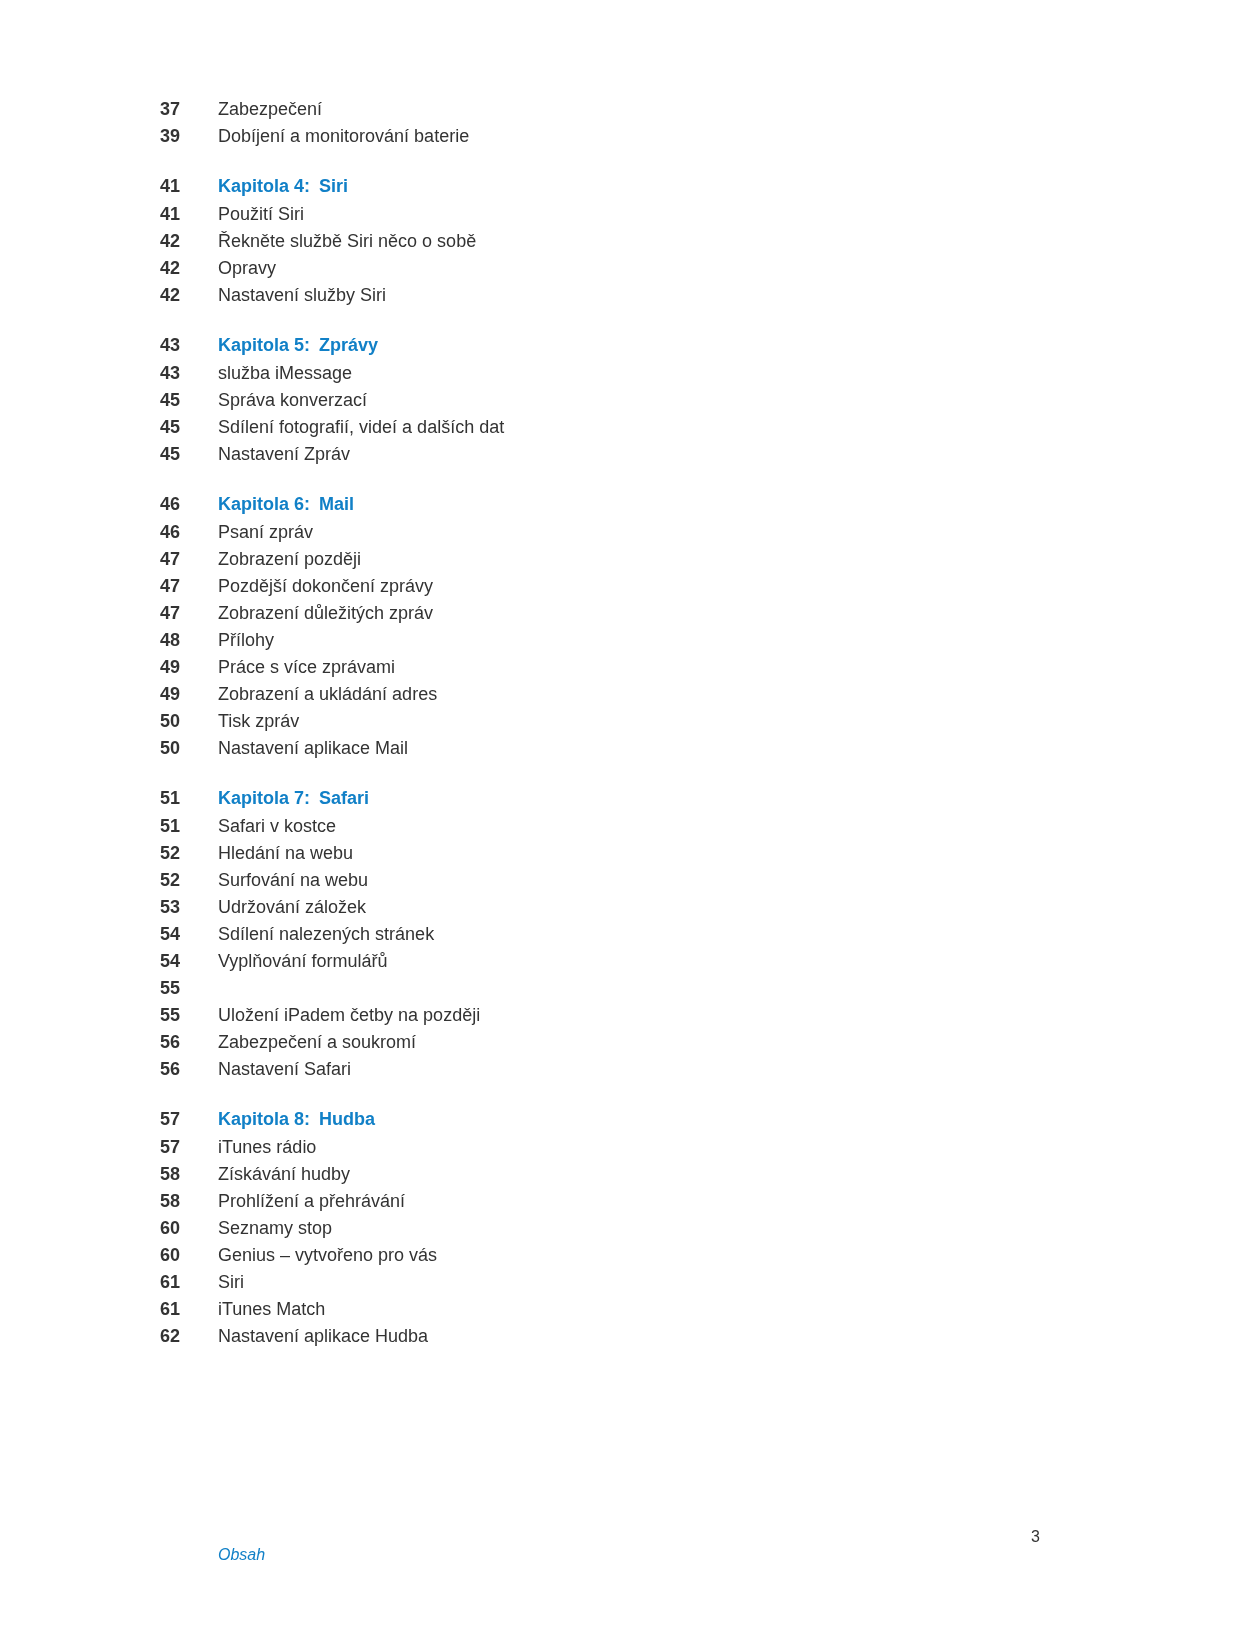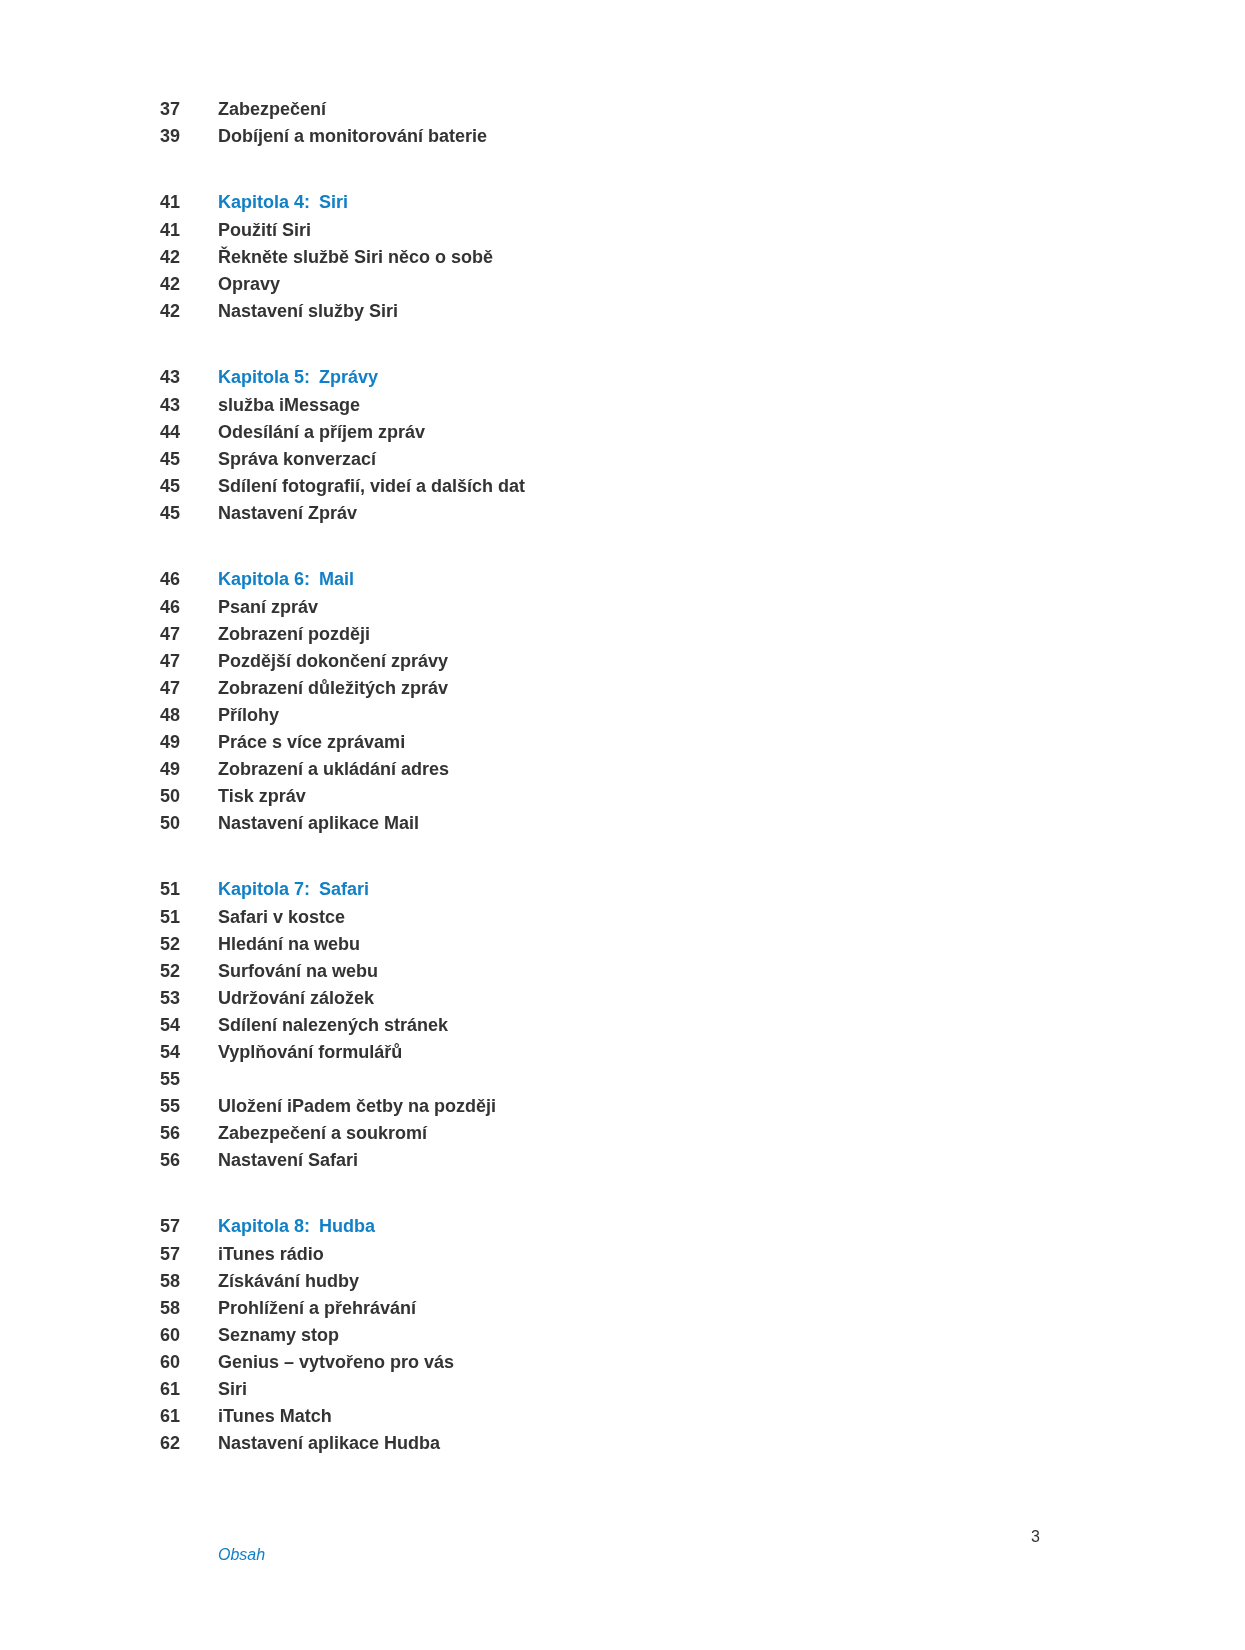--- a/index.html
+++ b/index.html
@@ -29,25 +29,25 @@
     line-height: 27px;
     color: var(--text, #333333);
     cursor: pointer;
   }
   .toc-row .num {
     flex: 0 0 58px;
     font-weight: 700;
     color: var(--text, #333333);
   }
   .toc-row .label {
-    font-weight: 700;
+    font-weight: 400;
     white-space: pre;
   }
   .chapter-block {
-    margin-top: 38px;
+    margin-top: 22px;
   }
   .chapter-head {
     line-height: 29px;
   }
   .chapter-head .label {
     font-size: 18px;
     font-weight: 700;
     color: var(--accent, #1180c7);
   }
   .footer-label {
@@ -110,24 +110,20 @@
         <section class="chapter-block">
           <div class="toc-row chapter-head">
             <span class="num">43</span>
             <span class="label">Kapitola 5: Zprávy</span>
           </div>
           <div class="toc-row">
             <span class="num">43</span>
             <span class="label">služba iMessage</span>
           </div>
           <div class="toc-row">
-            <span class="num">44</span>
-            <span class="label">Odesílání a příjem zpráv</span>
-          </div>
-          <div class="toc-row">
             <span class="num">45</span>
             <span class="label">Správa konverzací</span>
           </div>
           <div class="toc-row">
             <span class="num">45</span>
             <span class="label">Sdílení fotografií, videí a dalších dat</span>
           </div>
           <div class="toc-row">
             <span class="num">45</span>
             <span class="label">Nastavení Zpráv</span>

